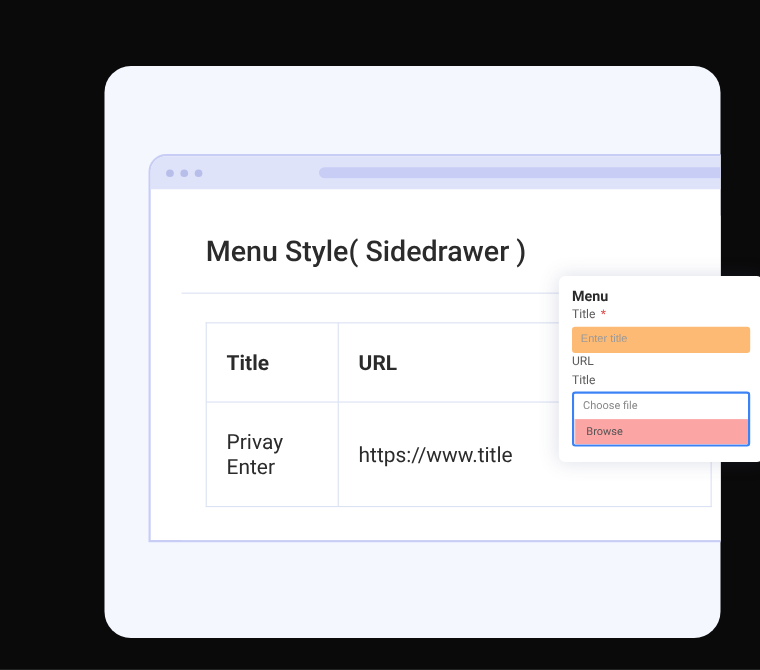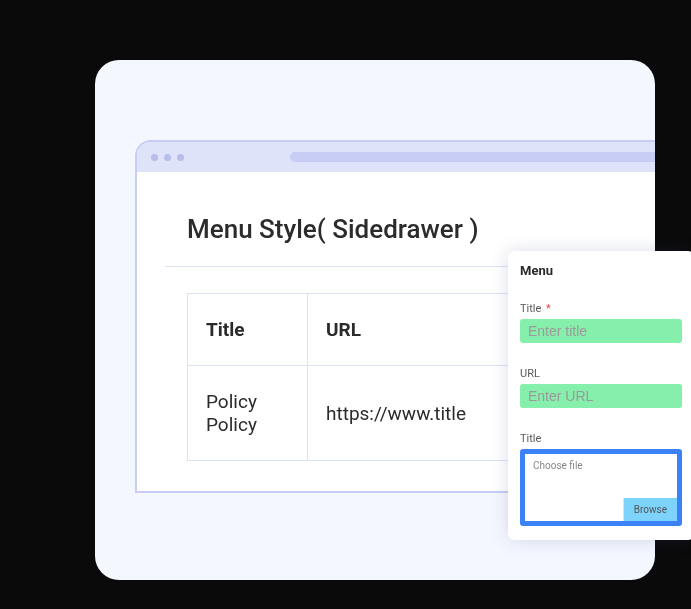--- a/index.html
+++ b/index.html
@@ -106,62 +106,62 @@
     }
     .panel-heading {
       font-size: 13px;
       font-weight: 700;
       color: #2b2b2b;
     }
     .form-label {
       font-size: 11px;
       color: #5a5a5a;
       margin-bottom: 4px;
-      margin-top: 24px;
+      margin-top: 1px;
       display: block;
     }
     .form-label .req {
       color: #e24a4a;
       margin-left: 2px;
     }
     .text-input {
       width: 100%;
       height: 24px;
-      background: #86efac;
+      background: #fdba74;
       border: none;
       border-radius: 3px;
       padding: 0 8px;
-      font-size: 14px;
+      font-size: 10px;
       color: #555;
     }
     .text-input::placeholder {
       color: #9a9a9a;
     }
     .file-row {
       display: flex;
       width: 100%;
-      border: 5px solid #3b82f6;
+      border: 2px solid #3b82f6;
       border-radius: 3px;
       overflow: hidden;
       margin-top: 4px;
+      flex-direction: column;
     }
     .file-choose {
       flex: 1;
       font-size: 10px;
       color: #888;
       padding: 6px 8px;
       background: #fff;
     }
     .file-browse {
       font-size: 10px;
       color: #555;
       padding: 6px 10px;
-      background: #7dd3fc;
+      background: #fca5a5;
       border-left: 1px solid #e2e4eb;
-      margin-top: 44px;
     }
   </style>
 </head>
 <body>
 
 <div class="page-bg">
   <div class="browser-frame">
     <div class="browser-chrome">
       <div class="traffic-dot"></div>
       <div class="traffic-dot"></div>
@@ -175,41 +175,40 @@
         <div class="table-wrap">
           <table class="data-table">
             <thead>
               <tr>
                 <th>Title</th>
                 <th>URL</th>
               </tr>
             </thead>
             <tbody>
               <tr>
-                <td>Policy Policy</td>
+                <td>Privay Enter</td>
                 <td>https://www.title</td>
               </tr>
             </tbody>
           </table>
         </div>
       </div>
     </div>
   </div>
 </div>
 
 <div class="menu-panel">
   <div class="panel-heading">Menu</div>
 
   <label class="form-label">
     <span>Title</span>
     <span class="req">*</span>
   </label>
   <input class="text-input" type="text" placeholder="Enter title" style="">
 
   <label class="form-label">URL</label>
-  <input class="text-input" type="text" placeholder="Enter URL" style="">
 
   <label class="form-label">Title</label>
   <div class="file-row">
     <div class="file-choose">Choose file</div>
     <div class="file-browse">Browse</div>
   </div>
 </div>
 
 </body></html>

